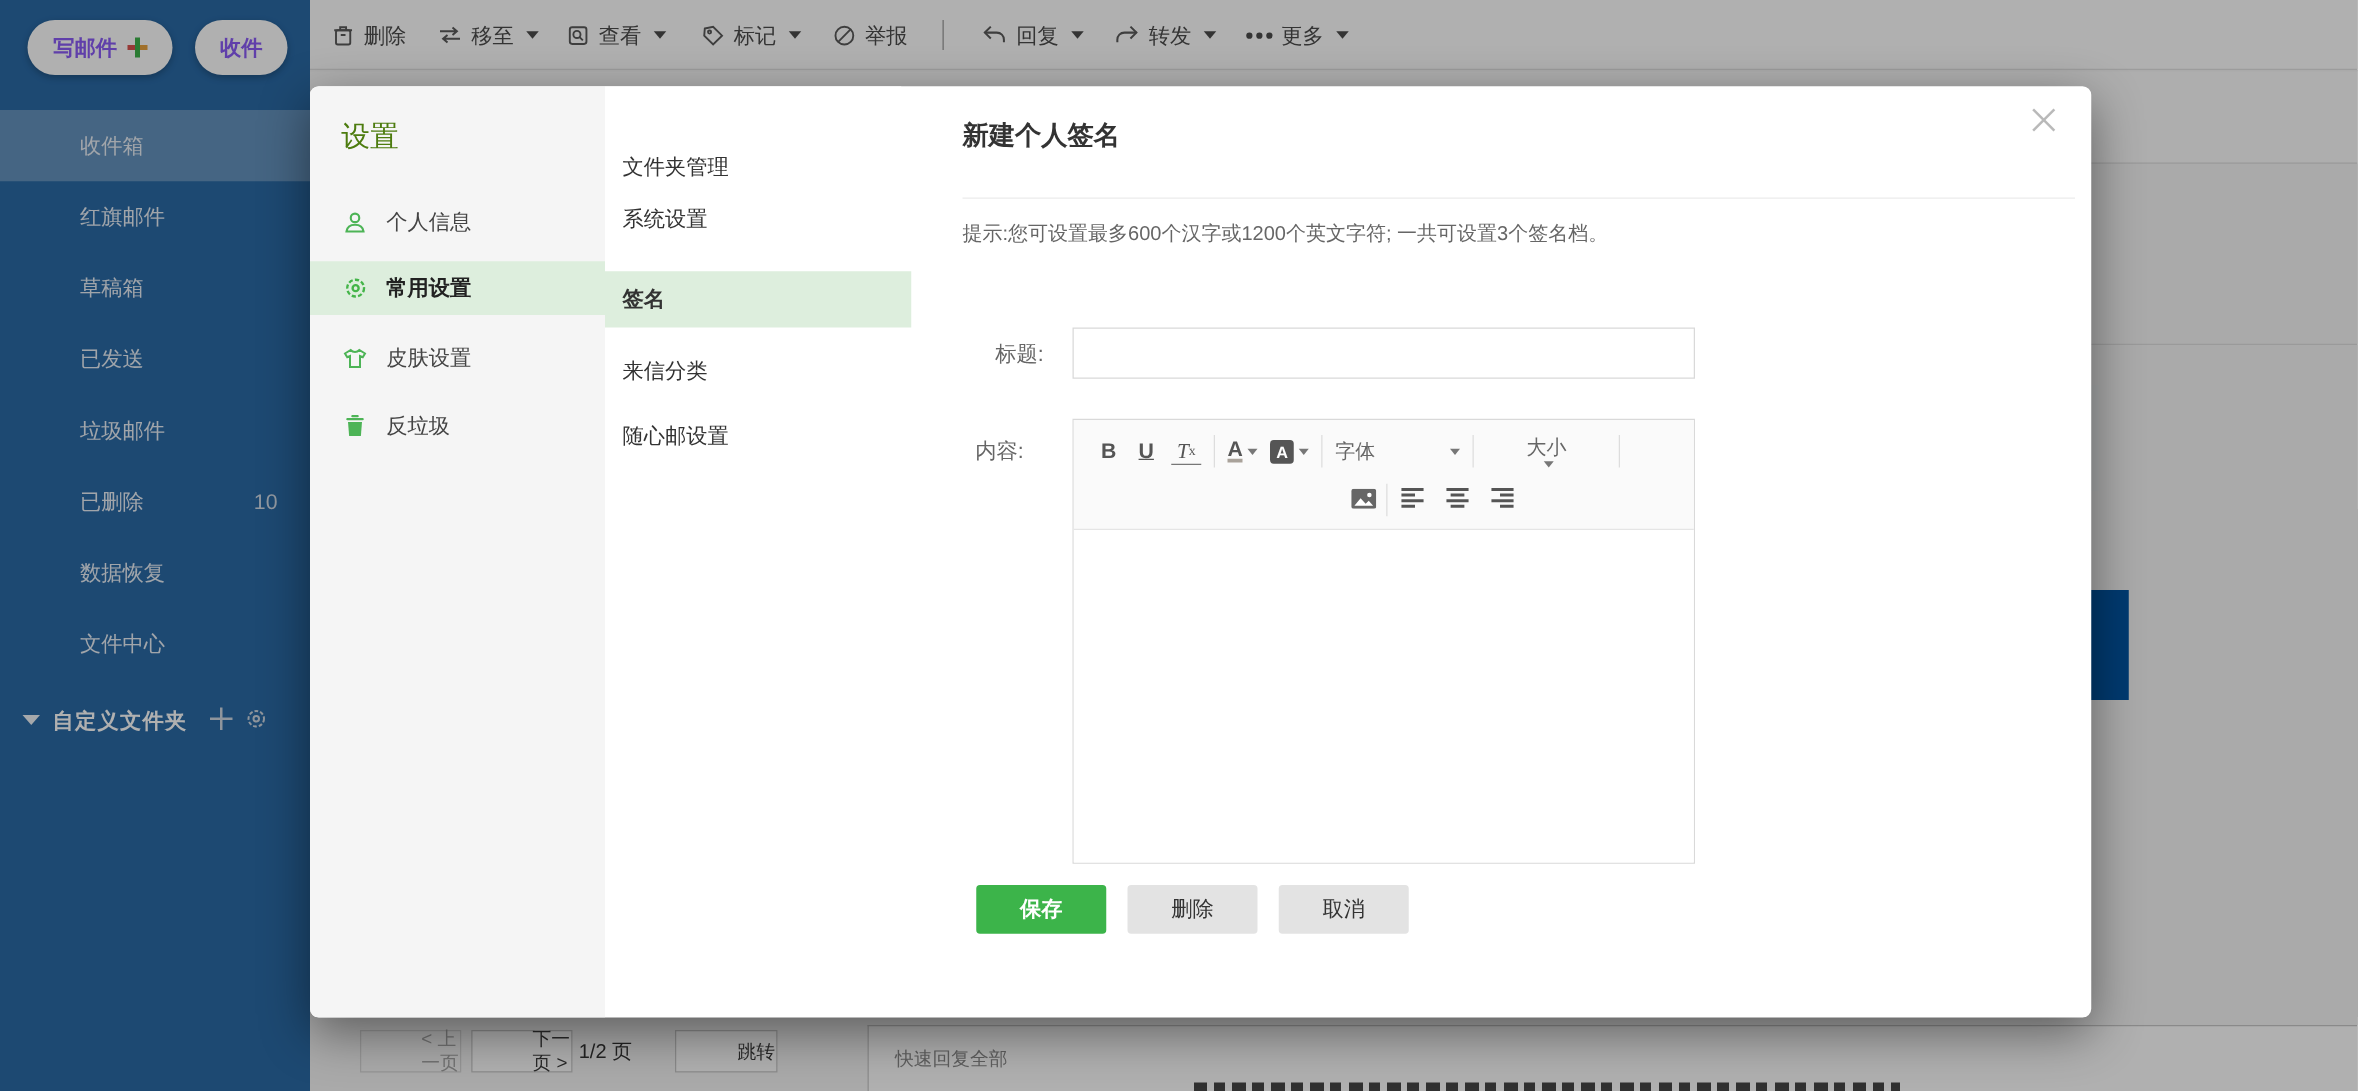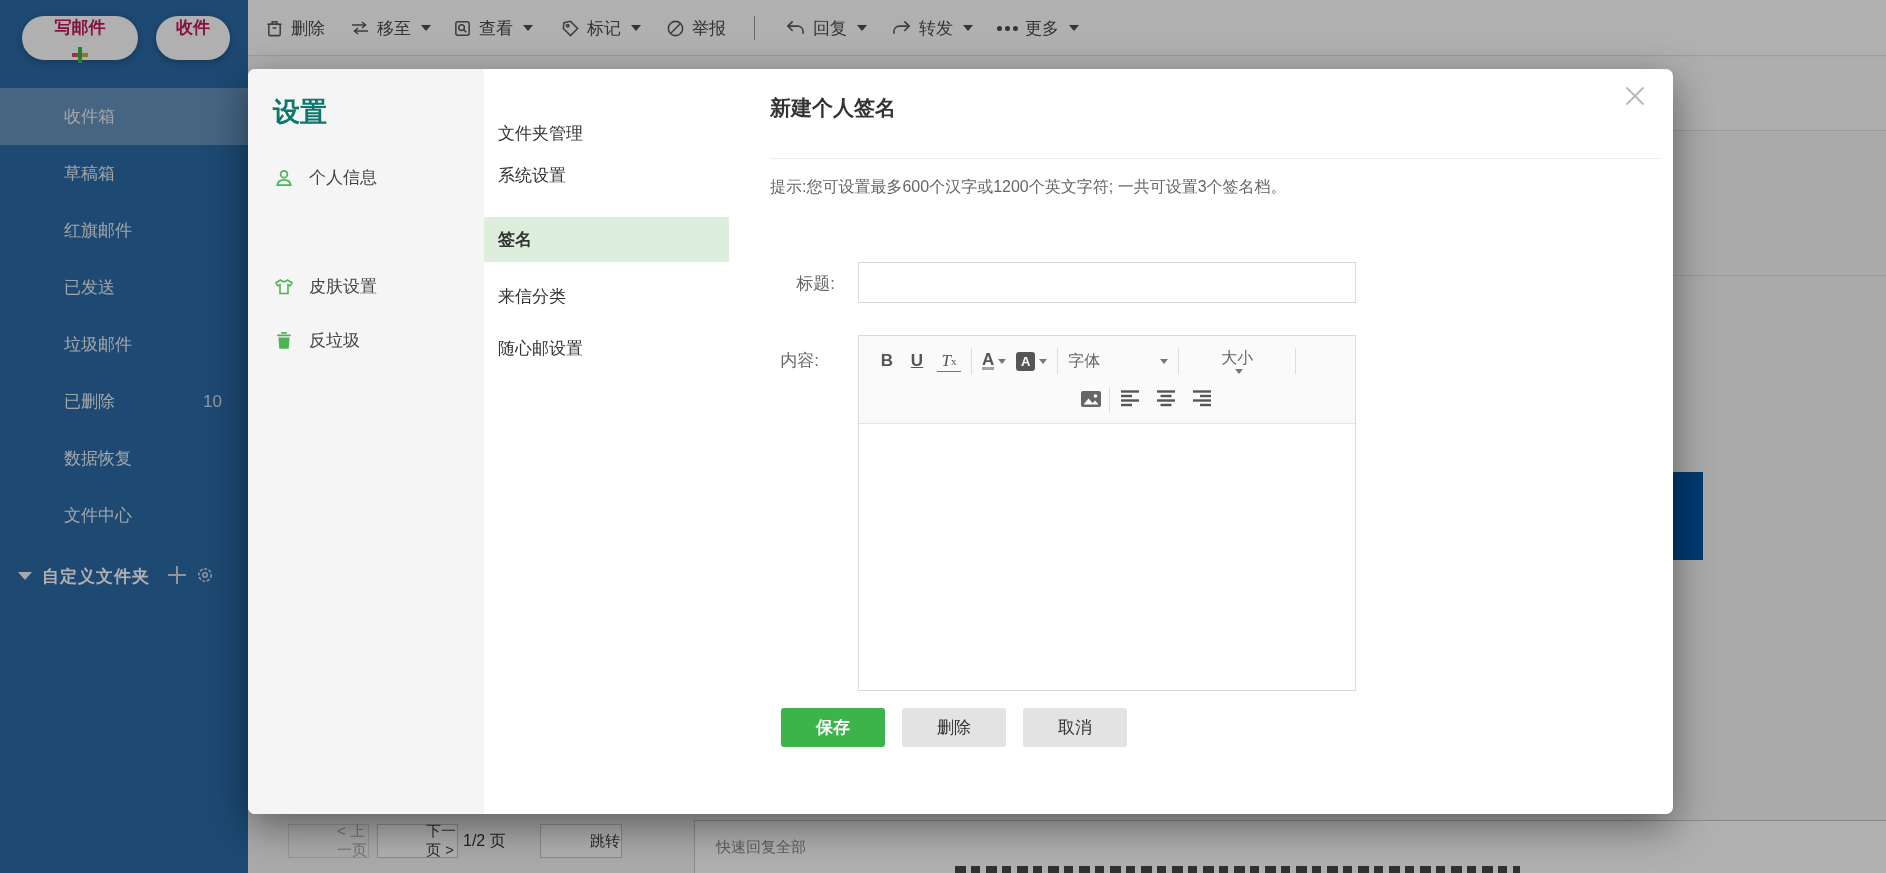--- a/index.html
+++ b/index.html
@@ -17,23 +17,23 @@
   .dots { display:inline-flex; gap:3px; align-items:center; }
   .dots i { width:5px; height:5px; border-radius:50%; background:#4c4c4c; }
 
   .bg-white-strip { left:248px; top:57px; right:0; height:73px; background:#fcfcfc; }
   .bg-line { left:248px; right:0; height:1px; background:#e0e0e0; }
   .bg-scrollband { left:1673px; top:308px; width:6px; height:85px; background:#f4f6f8; }
   .bg-bluebtn { left:1669px; top:472px; width:34px; height:88px; background:#0054a2; }
 
   
   .sidebar { left:0; top:0; width:248px; height:873px; background:#2a6aa6; }
-  .pill { position:absolute; top:16px; height:44px; border-radius:22px; background:#ffffff; color:#be185d;
-          font-size:17px; font-weight:bold; display:flex; align-items:center; justify-content:space-between; gap:8px;
-          box-shadow:0 2px 6px rgba(0,0,0,.25); cursor:pointer;flex-direction:column; }
+  .pill { position:absolute; top:16px; height:44px; border-radius:22px; background:#ffffff; color:#8b5cf6;
+          font-size:17px; font-weight:bold; display:flex; align-items:center; justify-content:center; gap:8px;
+          box-shadow:0 2px 6px rgba(0,0,0,.25); cursor:pointer; }
   .plus-ic { position:relative; width:16px; height:16px; }
   .plus-ic .v { position:absolute; left:6px; top:0; width:4px; height:16px; background:#3eb24a; }
   .plus-ic .hl { position:absolute; left:0; top:6px; width:6px; height:4px; background:#d9534f; }
   .plus-ic .hr { position:absolute; right:0; top:6px; width:6px; height:4px; background:#e8a33d; }
   .folders { position:absolute; left:0; top:88px; right:0; }
   .s-row { height:57px; line-height:57px; padding-left:64px; font-size:17px; color:#e9eff6; cursor:pointer; position:relative; }
   .s-row.active { background:rgba(255,255,255,.28); }
   .s-count { position:absolute; right:26px; top:0; color:#d3dde8; }
   .custom-row { position:absolute; left:0; top:552px; right:0; height:48px; display:flex; align-items:center; color:#ffffff; cursor:pointer; }
   .tri-down { width:0; height:0; border-left:7px solid transparent; border-right:7px solid transparent; border-top:8px solid #f0f4f8; margin-left:18px; }
@@ -51,21 +51,21 @@
                 border-top:1px solid #c9c9c9; border-left:1px solid #c9c9c9; }
   .quickreply span { position:absolute; left:21px; top:17px; font-size:15px; color:#8a8a8a; }
   .clipped-text { position:absolute; left:955px; top:866px; width:565px; height:7px;
                   background:repeating-linear-gradient(90deg,#474747 0 11px, rgba(0,0,0,0) 11px 16px, #474747 16px 25px, rgba(0,0,0,0) 25px 31px); }
 
   
   .overlay { left:0; top:0; width:1886px; height:873px; background:rgba(0,0,0,.31); z-index:5; }
   .modal { left:248px; top:69px; width:1425px; height:745px; background:#ffffff; border-radius:7px;
            box-shadow:0 12px 40px rgba(0,0,0,.45); z-index:10; overflow:hidden; }
   .m-leftnav { position:absolute; left:0; top:0; width:236px; height:745px; background:#f5f5f5; }
-  .m-title { position:absolute; left:25px; top:25px; font-size:27px; font-weight:bold; color:#0f766e; }
+  .m-title { position:absolute; left:25px; top:25px; font-size:23px; font-weight:normal; color:#4d7c0f; }
   .nav-item { position:absolute; left:0; width:236px; height:43px; display:flex; align-items:center; cursor:pointer;
               font-size:17px; color:#444; }
   .nav-item .ic { margin-left:25px; width:22px; display:flex; justify-content:center; }
   .nav-item .lb { margin-left:14px; }
   .nav-item.active { background:#ddeedd; font-weight:bold; color:#222; }
   .m-subnav { position:absolute; left:236px; top:0; width:237px; height:608px; background:#ffffff; }
   .sub-item { position:absolute; left:0; width:245px; height:45px; display:flex; align-items:center; cursor:pointer;
               font-size:17px; color:#333; }
   .sub-item .lb { margin-left:14px; }
   .sub-item.active { background:#ddeedd; font-weight:bold; }
@@ -206,22 +206,22 @@
           <span class="hl"></span>
           <span class="hr"></span>
         </span>
     </div>
     <div class="pill" style="left:156px; width:74px;">
       <span>收件</span>
     </div>
 
     <div class="folders">
       <div class="s-row active"><span>收件箱</span></div>
+      <div class="s-row"><span>红旗邮件</span></div>
       <div class="s-row"><span>草稿箱</span></div>
-      <div class="s-row"><span>红旗邮件</span></div>
       <div class="s-row"><span>已发送</span></div>
       <div class="s-row"><span>垃圾邮件</span></div>
       <div class="s-row">
         <span>已删除</span>
         <span class="s-count">10</span>
       </div>
       <div class="s-row"><span>数据恢复</span></div>
       <div class="s-row"><span>文件中心</span></div>
     </div>
 
@@ -265,20 +265,29 @@
       <div class="nav-item" style="top:87px;">
         <span class="ic">
           <svg width="20" height="20" viewBox="0 0 20 20" fill="none" stroke="#4db456" stroke-width="1.7">
               <circle cx="10" cy="6.3" r="3.4"></circle>
               <path d="M3.2 17.2c.5-3.6 3.3-5.4 6.8-5.4s6.3 1.8 6.8 5.4z"></path>
             </svg>
         </span>
         <span class="lb">个人信息</span>
       </div>
 
+      <div class="nav-item active" style="top:140px;">
+        <span class="ic">
+          <svg width="21" height="21" viewBox="0 0 20 20" fill="none" stroke="#44b549" stroke-width="1.8">
+              <circle cx="10" cy="10" r="6.4" stroke-dasharray="3.2 1.7"></circle>
+              <circle cx="10" cy="10" r="2.3"></circle>
+            </svg>
+        </span>
+        <span class="lb">常用设置</span>
+      </div>
 
       <div class="nav-item" style="top:196px;">
         <span class="ic">
           <svg width="20" height="20" viewBox="0 0 20 20" fill="none" stroke="#4db456" stroke-width="1.6">
               <path d="M6.5 3L2 5.8l1.8 3 2.2-1v8.7h8V7.8l2.2 1 1.8-3L13.5 3c-1 1.1-2.1 1.6-3.5 1.6S7.5 4.1 6.5 3z"></path>
             </svg>
         </span>
         <span class="lb">皮肤设置</span>
       </div>
 

